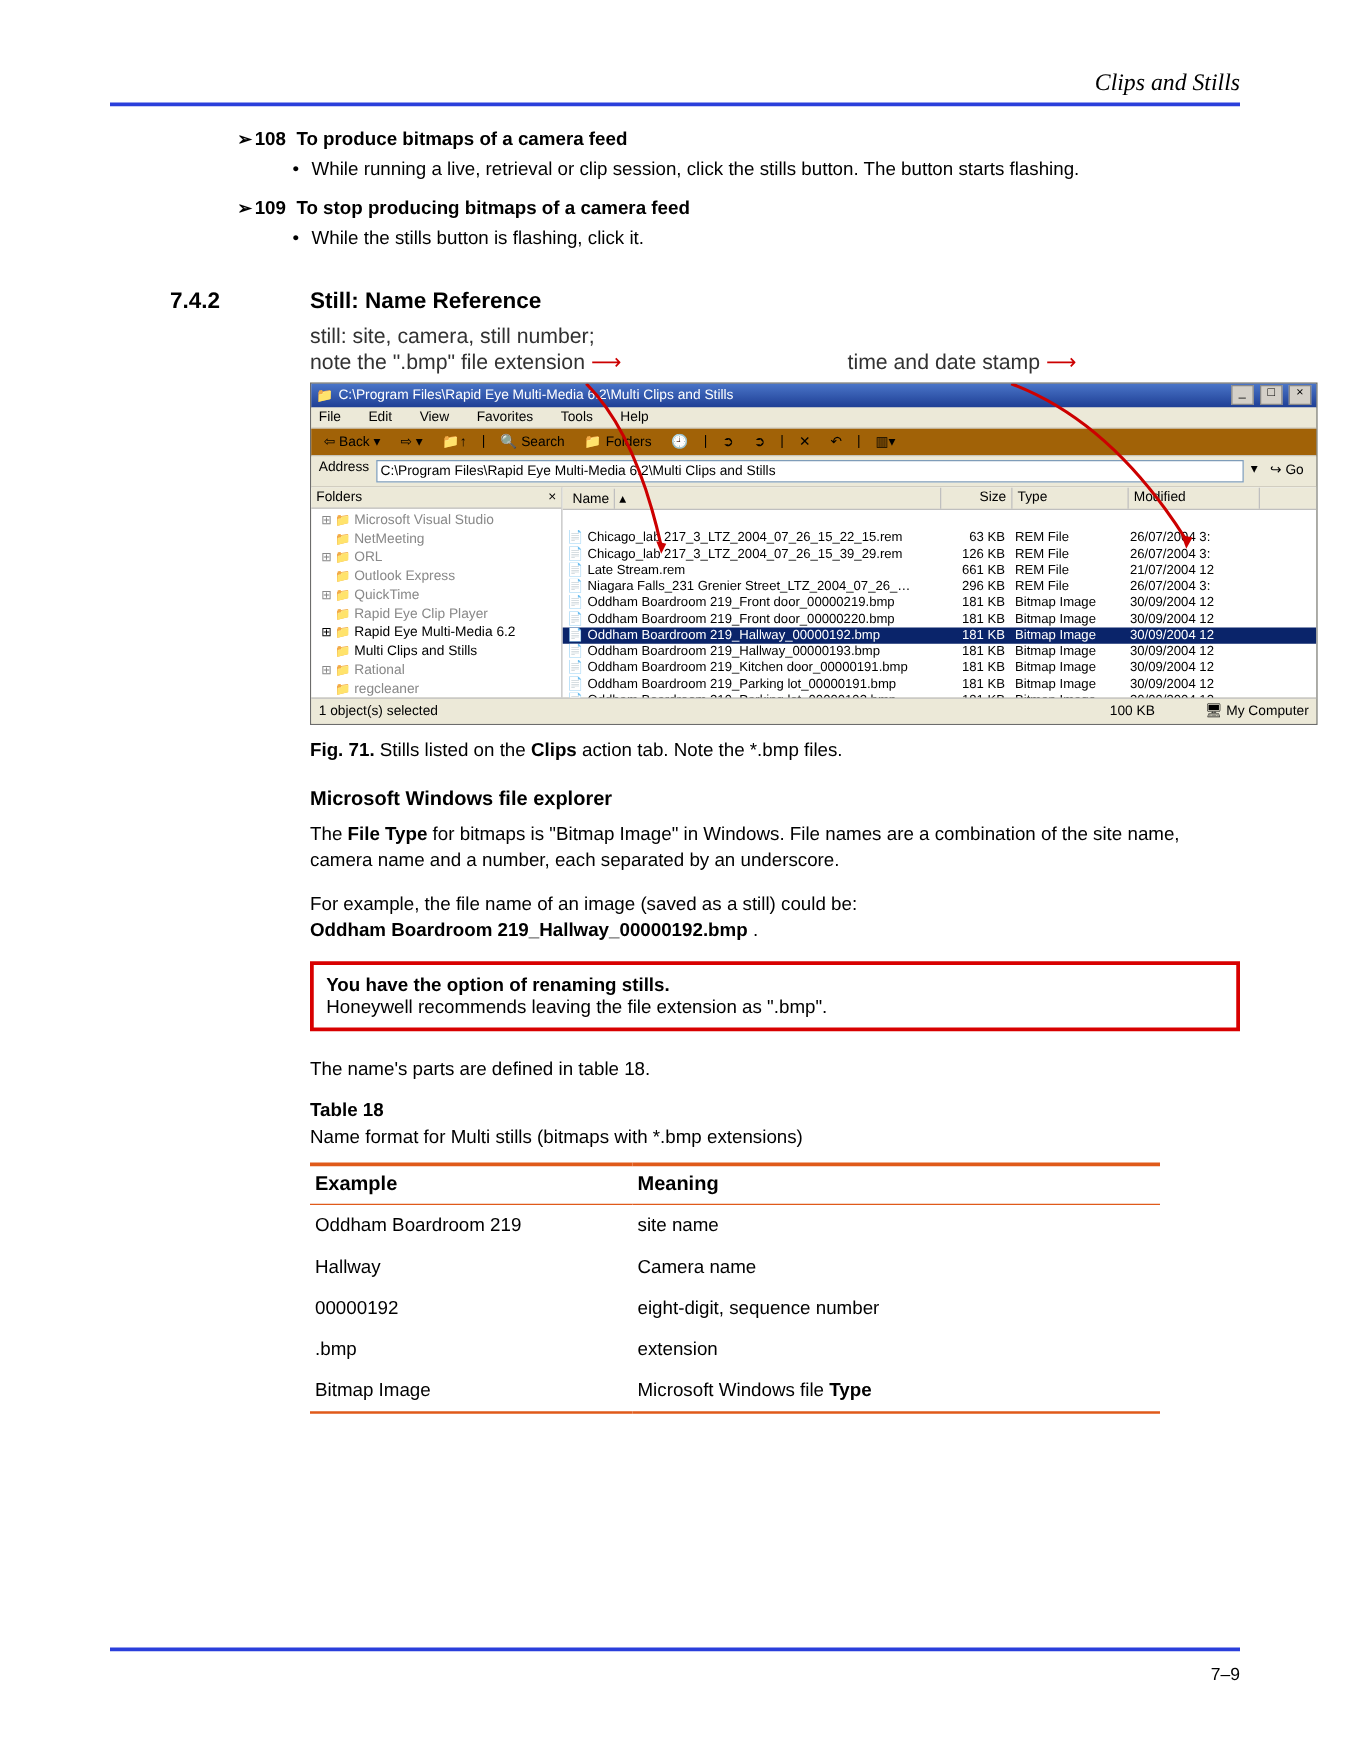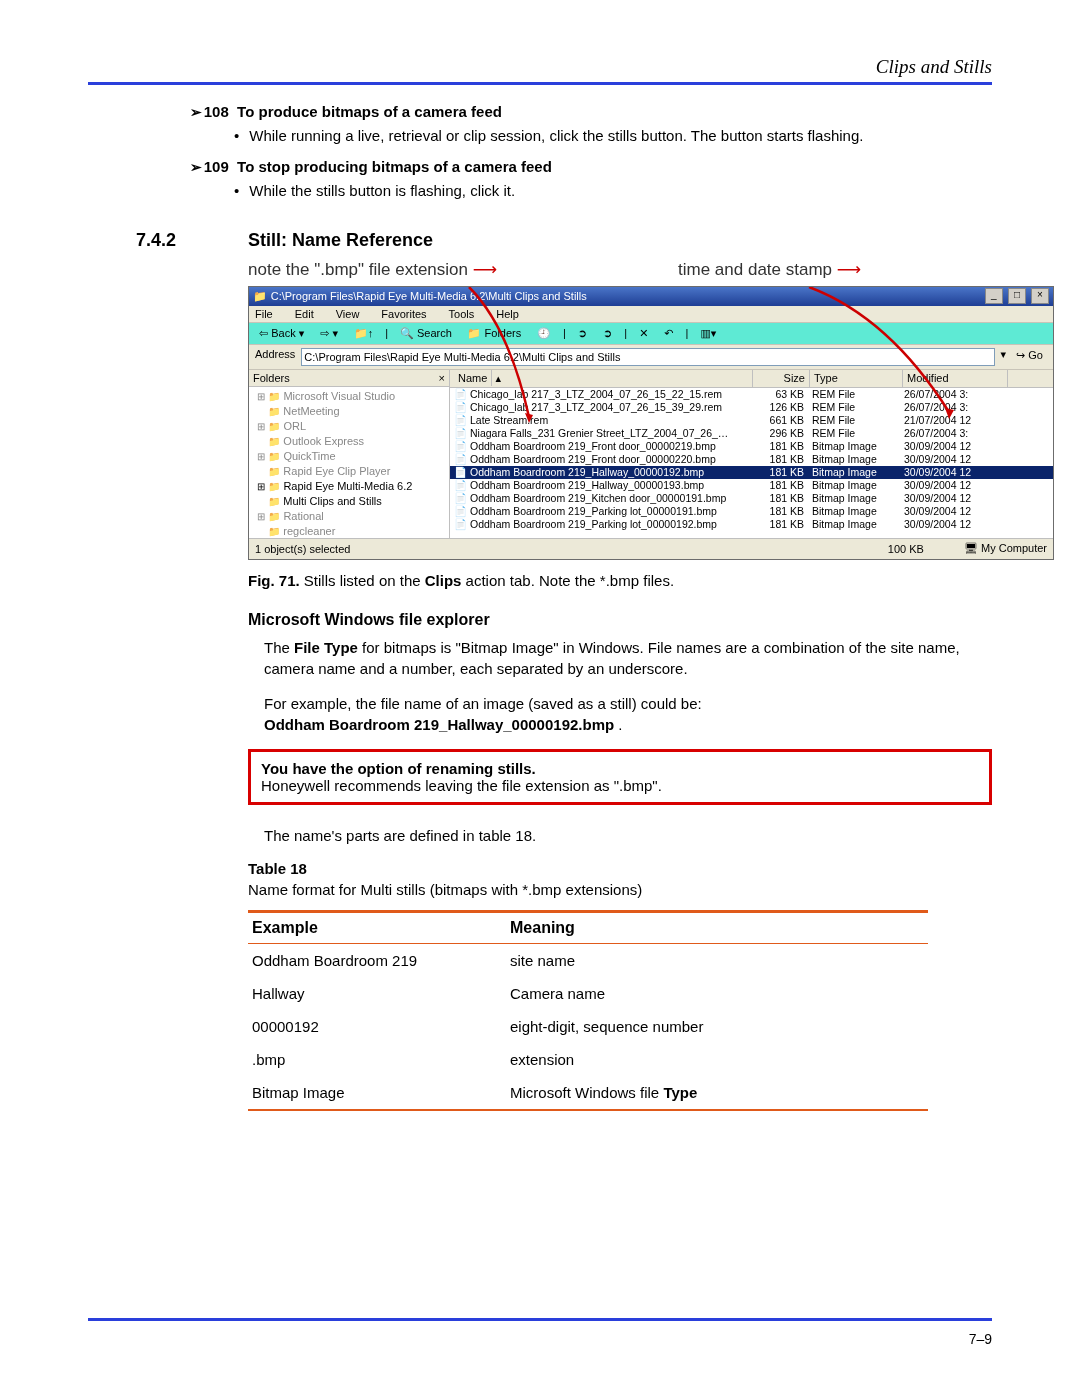--- a/index.html
+++ b/index.html
@@ -11,54 +11,54 @@
 .proc-head .arrow { font-family:Arial; font-size:14px; margin-right:2px; }
 .bullet { padding-left:116px; text-indent:-18px; margin:4px 0 12px 0; line-height:1.35; font-family:Arial; }
 .bullet .dot{margin-right:10px;}
 .section-row { display:flex; align-items:center; margin-top:28px; margin-bottom:8px; }
 .section-num { font-weight:bold; font-family:Arial; font-size:18px; width:112px; display:inline-block; }
 .section-title { font-weight:bold; font-family:Arial; font-size:18px; }
 .indent { margin-left:112px; }
 .fig-label { font-family:Arial; font-size:15px; margin:12px 0 22px 0; }
 .fig-label b{font-weight:bold;}
 .sub-head { font-weight:bold; font-family:Arial; font-size:16px; margin:8px 0 8px 0; }
-.body-p { font-family:Arial; font-size:15px; line-height:1.4; margin:0 0 14px 16px; }
+.body-p { font-family:Arial; font-size:15px; line-height:1.4; margin:0 0 14px 0; }
 .body-p b{font-weight:bold;}
 .red-box { border:3px solid #d80000; padding:8px 10px; margin:6px 0 20px 0; }
 .tbl-title { font-weight:bold; margin:10px 0 2px 0; }
 .tbl-caption { margin:0 0 10px 0; }
 table.nm { width:680px; border-collapse:collapse; }
 table.nm th { text-align:left; font-weight:bold; font-family:Arial; font-size:16px; color:#000; padding:6px 4px; border-top:3px solid #e05a1a; border-bottom:1px solid #e05a1a; }
 table.nm td { text-align:left; font-family:Arial; font-size:15px; padding:8px 4px; }
 table.nm tr.last td { border-bottom:2px solid #e05a1a; }
 .page-num { position:absolute; right:88px; bottom:50px; font-family:Arial; font-size:14px; }
 .bottom-rule { position:absolute; left:88px; right:88px; bottom:76px; border-top:3px solid #2a3fdb; }
 
 
 .mock { border:1px solid #6c6c6c; width:804px; margin-top:6px; font-family:Tahoma,Arial,sans-serif; font-size:11px; color:#000; background:#ece9d8; position:relative; }
 .annot-row{ display:flex; font-size:17px; color:#323232; margin-bottom:2px; }
 .annot-left{ width:430px; }
 .titlebar{ background:linear-gradient(#4a75c8,#1e3e94); color:#fff; height:19px; display:flex; align-items:center; padding:0 4px; justify-content:space-between; }
 .titlebar .tb-left{display:flex;align-items:center;gap:4px;}
 .winbtns span{ display:inline-block; width:16px; height:14px; background:#d4d0c8; border:1px solid #888; margin-left:2px; text-align:center; font-size:10px; line-height:12px; color:#000; }
 .menubar{ background:#ece9d8; padding:2px 6px; display:flex; gap:22px; border-bottom:1px solid #c8c4b8;}
 .menubar span{}
-.toolbar{ background:#5eead4; padding:3px 6px; display:flex; gap:8px; align-items:center; border-bottom:1px solid #c8c4b8; font-size:11px;}
+.toolbar{ background:#a16207; padding:3px 6px; display:flex; gap:8px; align-items:center; border-bottom:1px solid #c8c4b8; font-size:11px;}
 .toolbar .btn{ padding:1px 4px; }
 .addr{ background:#ece9d8; padding:3px 6px; display:flex; gap:6px; align-items:flex-start; border-bottom:1px solid #c8c4b8;}
 .addr input{ flex:1; font-size:11px; height:16px; border:1px solid #7f9db9; padding:0 2px; background:#fff;}
 .addr .go{ padding:1px 4px; }
 .panes{ display:flex; height:168px; background:#fff;}
 .folders{ width:200px; border-right:1px solid #bfbfbf; display:flex; flex-direction:column;}
 .folders-hd{ background:#ece9d8; border-bottom:1px solid #bfbfbf; padding:2px 4px; display:flex; justify-content:space-between;}
 .tree{ flex:1; overflow:hidden; padding:2px 2px 2px 8px; color:#888; line-height:14px;}
 .tree .on{ color:#000;}
 .tree .node::before{content:"⊞ 📁 "; font-size:10px;}
 .tree .leaf::before{content:"    📁 "; font-size:10px; white-space:pre;}
-.list{ flex:1; display:flex; flex-direction:column; overflow:hidden;}
+.list{ flex:1; display:flex; flex-direction:column; overflow:hidden;gap:16px;}
 .list-hd{ display:flex; background:#ece9d8; border-bottom:1px solid #bfbfbf;}
 .list-hd span{ padding:2px 4px; border-right:1px solid #bfbfbf; font-size:11px;}
 .c-name{ width:294px;} .c-size{width:48px;text-align:right;} .c-type{width:84px;} .c-mod{width:96px;}
 .list-rows{ font-size:10.5px; line-height:13px; }
 .list-rows .row{ display:flex; }
 .list-rows .row span{ padding:0 4px; overflow:hidden; white-space:nowrap;}
 .list-rows .row.sel{ background:#0a246a; color:#fff;}
 .status{ background:#ece9d8; border-top:1px solid #bfbfbf; padding:2px 6px; display:flex; gap:40px; height:16px; align-items:center; justify-content:space-between;}
 .red-arrow{ position:absolute; pointer-events:none; }
 </style>
@@ -81,20 +81,21 @@
     <div class="bullet"><span class="dot">•</span><span>While the stills button is flashing, click it.</span></div>
 
     <div class="section-row">
       <span class="section-num">7.4.2</span>
       <span class="section-title">Still: Name Reference</span>
     </div>
 
     <div class="indent">
       <div class="annot-row">
         <div class="annot-left">
+          <div>still: site, camera, still number;</div>
           <div><span>note the ".bmp" file extension</span> <span style="color:#c00;">⟶</span></div>
         </div>
         <div style="align-self:flex-end;"><span>time and date stamp</span> <span style="color:#c00;">⟶</span></div>
       </div>
 
       <div class="mock">
         <div class="titlebar">
           <div class="tb-left">
             <span>📁</span>
             <span>C:\Program Files\Rapid Eye Multi-Media 6.2\Multi Clips and Stills</span>

